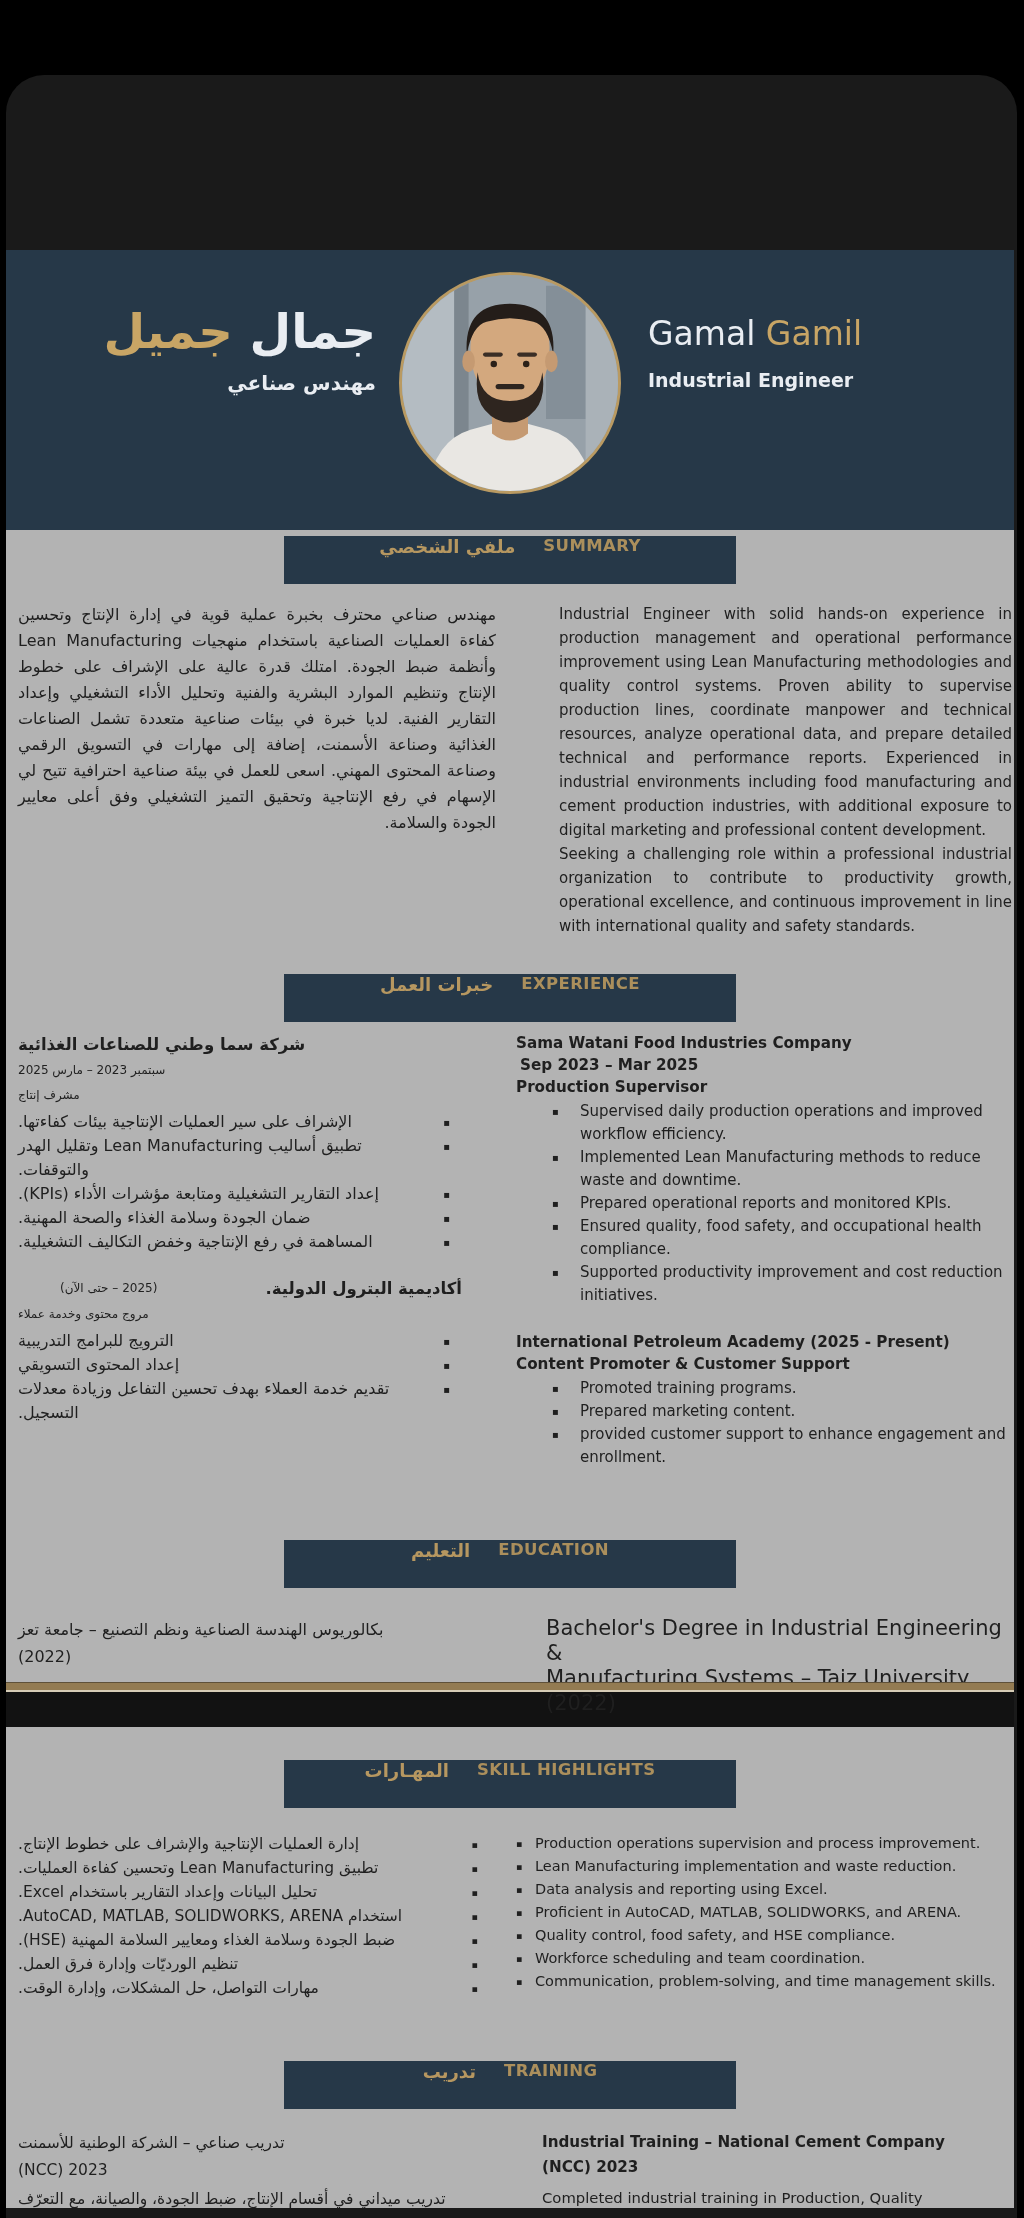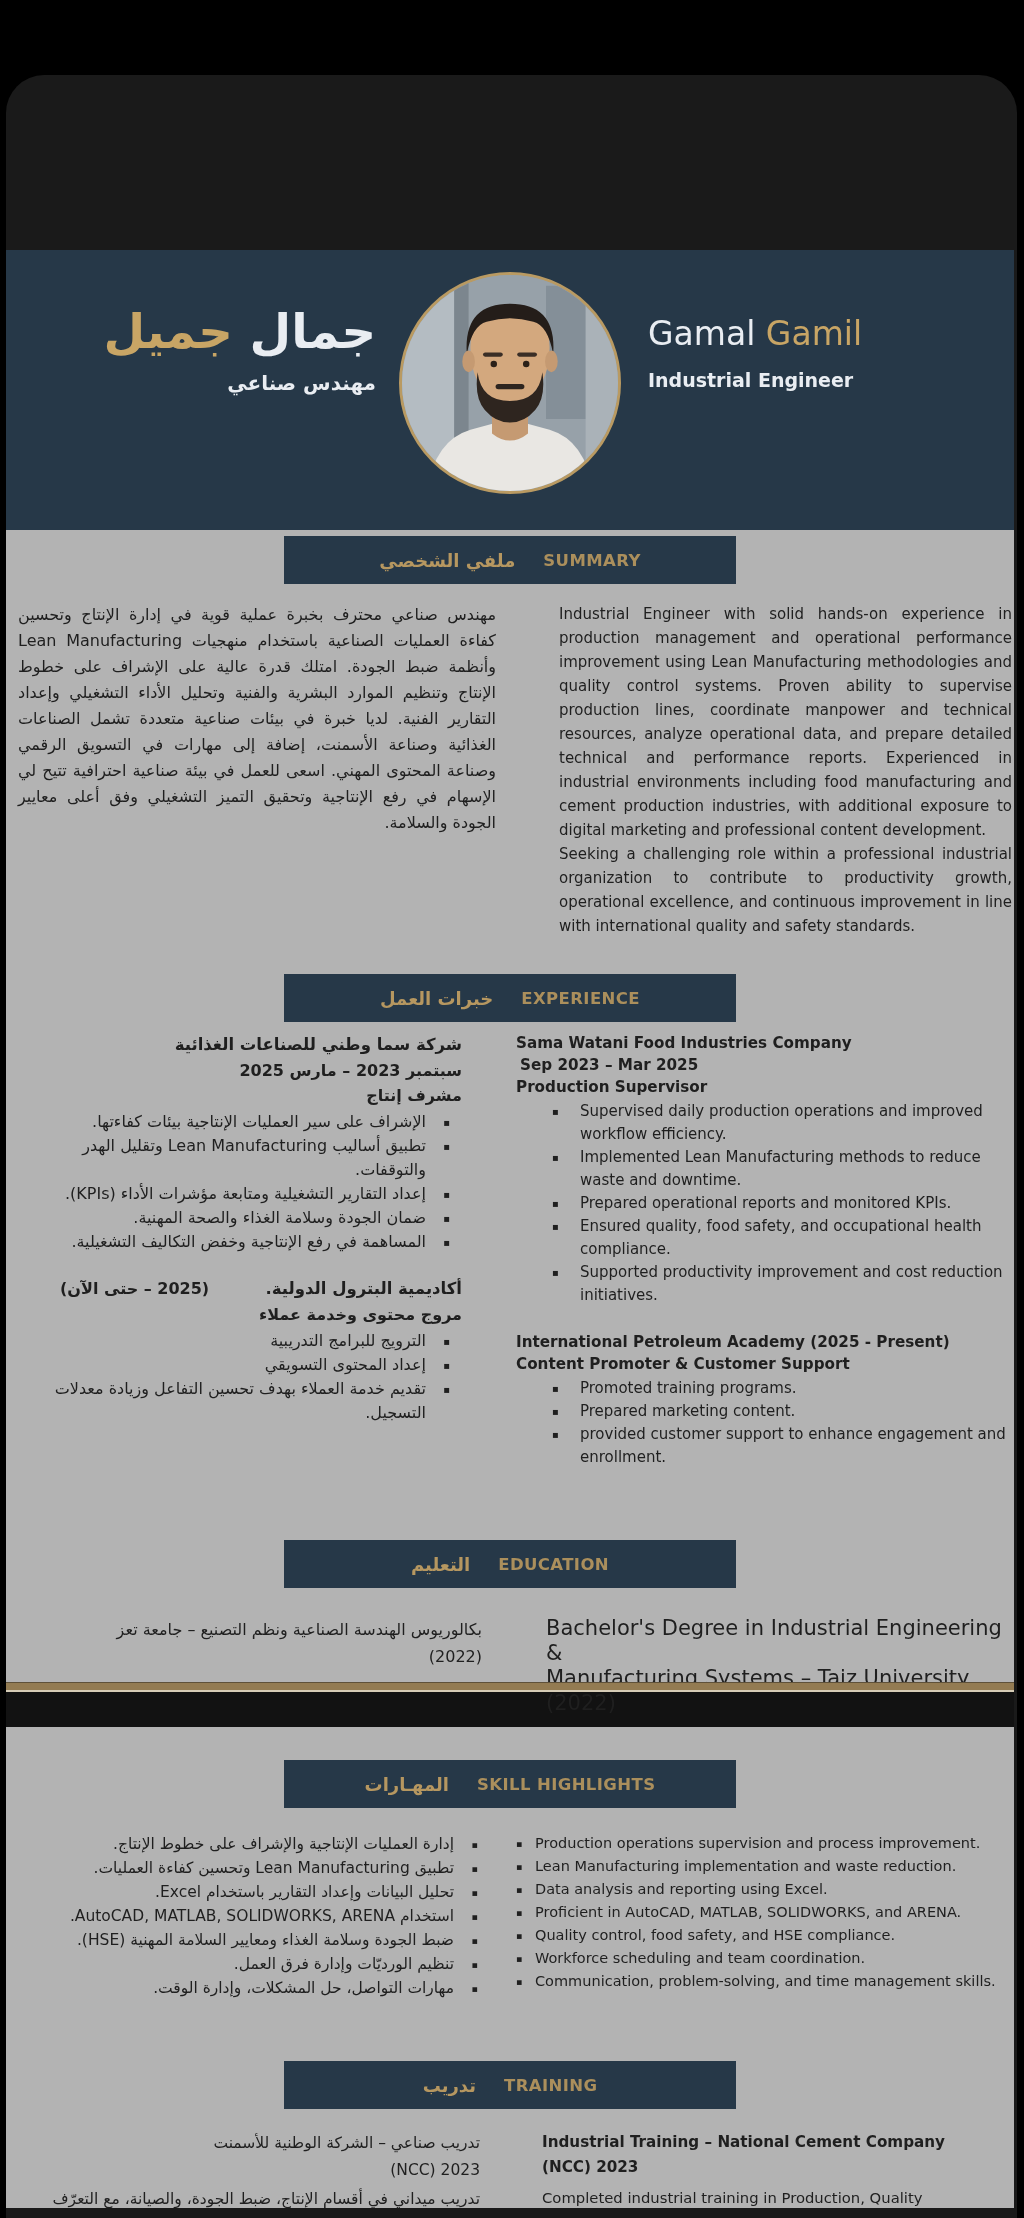--- a/index.html
+++ b/index.html
@@ -27,42 +27,42 @@
 .contact{position:absolute;left:0;right:0;bottom:9px;height:22px;font-size:15px;color:var(--contact)}
 .contact .phone{position:absolute;left:205px}
 .contact .email{position:absolute;left:50%;transform:translateX(-50%);color:var(--link);text-decoration:underline;cursor:pointer}
 .contact .loc{position:absolute;left:695px}
 
 .body1{position:relative;height:1162px;background:var(--page);padding-top:6px}
 .goldbar{height:10px;background:var(--bar);border-top:1px solid #5f5139;border-bottom:2px solid #d6ccb6}
 .gap{height:35px;background:#121212}
 .page2{position:relative;height:481px;background:var(--page);padding-top:33px;overflow:hidden}
 
-.shead{width:452px;height:48px;margin:0 auto;background:var(--navy);display:flex;align-items:center;justify-content:center;gap:28px}
+.shead{width:452px;height:48px;margin:0 auto;background:var(--navy);display:flex;align-items:flex-start;justify-content:center;gap:28px}
 .shead .har{color:var(--gold-label2);font-size:18px;font-weight:bold}
 .shead .hen{color:var(--gold-label);font-size:16.5px;font-weight:bold;letter-spacing:.4px}
 
 .cols{display:flex;align-items:flex-start;padding-left:12px;color:var(--ink)}
-.ar-col{width:478px;direction:rtl;text-align:right}
+.ar-col{width:478px;direction:rtl;text-align:left}
 .en-col{width:496px;margin-left:20px}
 
 .cols.summary{margin-top:18px;height:318px}
 .sum-ar{font-size:16px;line-height:26px;text-align:justify}
 .sum-en{padding-left:43px;font-size:15px;line-height:24px;text-align:justify}
 .sum-en p{margin:0}
 
 .cols.exp{margin-top:10px;height:468px}
 .job-en .co,.job-en .dates,.job-en .role{font-weight:bold;font-size:15.2px;line-height:22px}
 .job-en + .job-en{margin-top:24px}
 .blt-en{list-style:none;margin:2px 0 0;padding:0}
 .blt-en li{position:relative;padding-left:64px;font-size:15px;line-height:23px}
 .blt-en li::before{content:"▪";position:absolute;left:36px;top:0;font-size:10px}
 .job-ar{padding-right:34px}
 .job-ar .co{font-weight:bold;font-size:16.5px;line-height:26px}
-.job-ar .dates,.job-ar .role{font-weight:bold;font-size:16px;line-height:25px}
+.job-ar .dates,.job-ar .role{font-weight:normal;font-size:12px;line-height:25px}
 .job-ar + .job-ar{margin-top:22px}
 .jline{display:flex;justify-content:space-between;padding-left:42px}
 .blt-ar{list-style:none;margin:2px 0 0;padding:0}
 .blt-ar li{position:relative;padding-right:36px;font-size:16px;line-height:24px}
 .blt-ar li::before{content:"▪";position:absolute;right:12px;top:1px;font-size:10px}
 
 .cols.edu{margin-top:28px}
 .edu-ar{padding-right:14px;font-size:16px;line-height:27px}
 .edu-en{padding-left:30px;font-size:21px;line-height:25px}
 

